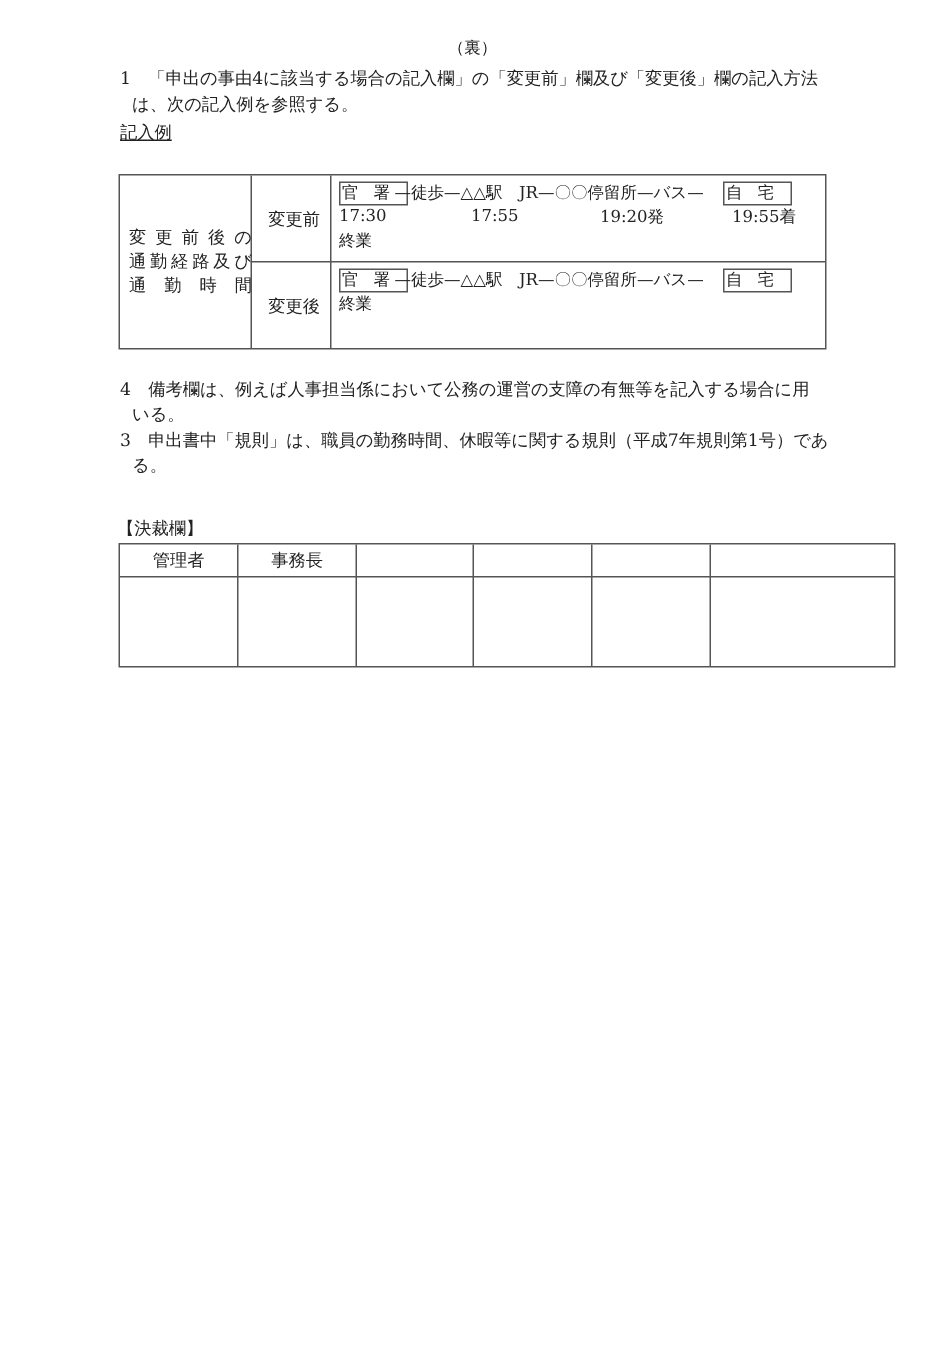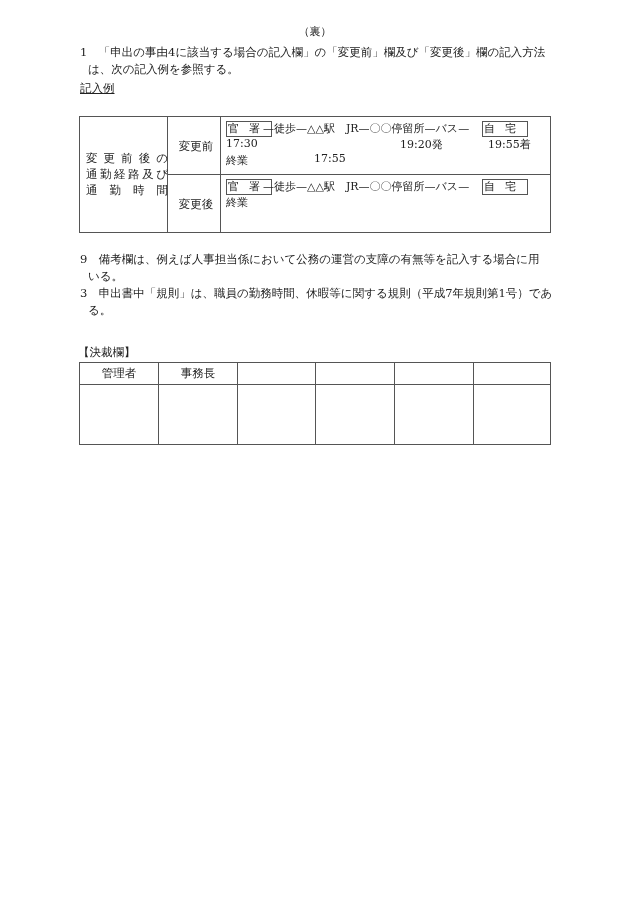--- a/index.html
+++ b/index.html
@@ -48,21 +48,21 @@
       letter-spacing: 10px;
       line-height: 14px;
     }
     .times { position: relative; height: 16px; }
     .times span { position: absolute; top: 0; }
 
     
     .ap-table {
       position: absolute;
       left: 79px; top: 362px;
-      width: 472px; height: 83px;
+      width: 518px; height: 83px;
       border: 1px solid #555;
       box-sizing: border-box;
     }
     .ap-col {
       position: absolute; top: 0; bottom: 0; width: 0; border-left: 1px solid #555;
     }
     .ap-hline {
       position: absolute; left: 0; right: 0; top: 21px; height: 0; border-top: 1px solid #555;
     }
     .ap-head {
@@ -113,39 +113,39 @@
 
   <div class="ex-sublabel" style="top:22px;">変更前</div>
   <div class="route-block" style="top:4px;">
     <div class="route-line">
       <span class="boxed" style="left:0;">官署</span>
       <span style="left:37px;">—徒歩—△△駅　JR—〇〇停留所—バス—</span>
       <span class="boxed" style="left:256px;">自宅</span>
     </div>
     <div class="times">
       <span style="left:0;">17:30</span>
-      <span style="left:88px;margin-top:15px;">17:55</span>
+      <span style="left:88px;">17:55</span>
       <span style="left:174px;">19:20発</span>
       <span style="left:262px;">19:55着</span>
     </div>
     <div>終業</div>
   </div>
 
   <div class="ex-sublabel" style="top:80px;">変更後</div>
   <div class="route-block" style="top:62px;">
     <div class="route-line">
       <span class="boxed" style="left:0;">官署</span>
       <span style="left:37px;">—徒歩—△△駅　JR—〇〇停留所—バス—</span>
       <span class="boxed" style="left:256px;">自宅</span>
     </div>
     <div>終業</div>
   </div>
 </div>
 
-<div class="abs note-line" style="top:251px;">9　備考欄は、例えば人事担当係において公務の運営の支障の有無等を記入する場合に用</div>
+<div class="abs note-line" style="top:251px;">4　備考欄は、例えば人事担当係において公務の運営の支障の有無等を記入する場合に用</div>
 <div class="abs note-cont" style="top:268px;">いる。</div>
 <div class="abs note-line" style="top:285px;">3　申出書中「規則」は、職員の勤務時間、休暇等に関する規則（平成7年規則第1号）であ</div>
 <div class="abs note-cont" style="top:302px;">る。</div>
 
 <div class="abs note-line" style="top:344px; left:78px;">【決裁欄】</div>
 
 <div class="ap-table">
   <div class="ap-col" style="left:78px;"></div>
   <div class="ap-col" style="left:157px;"></div>
   <div class="ap-col" style="left:235px;"></div>

